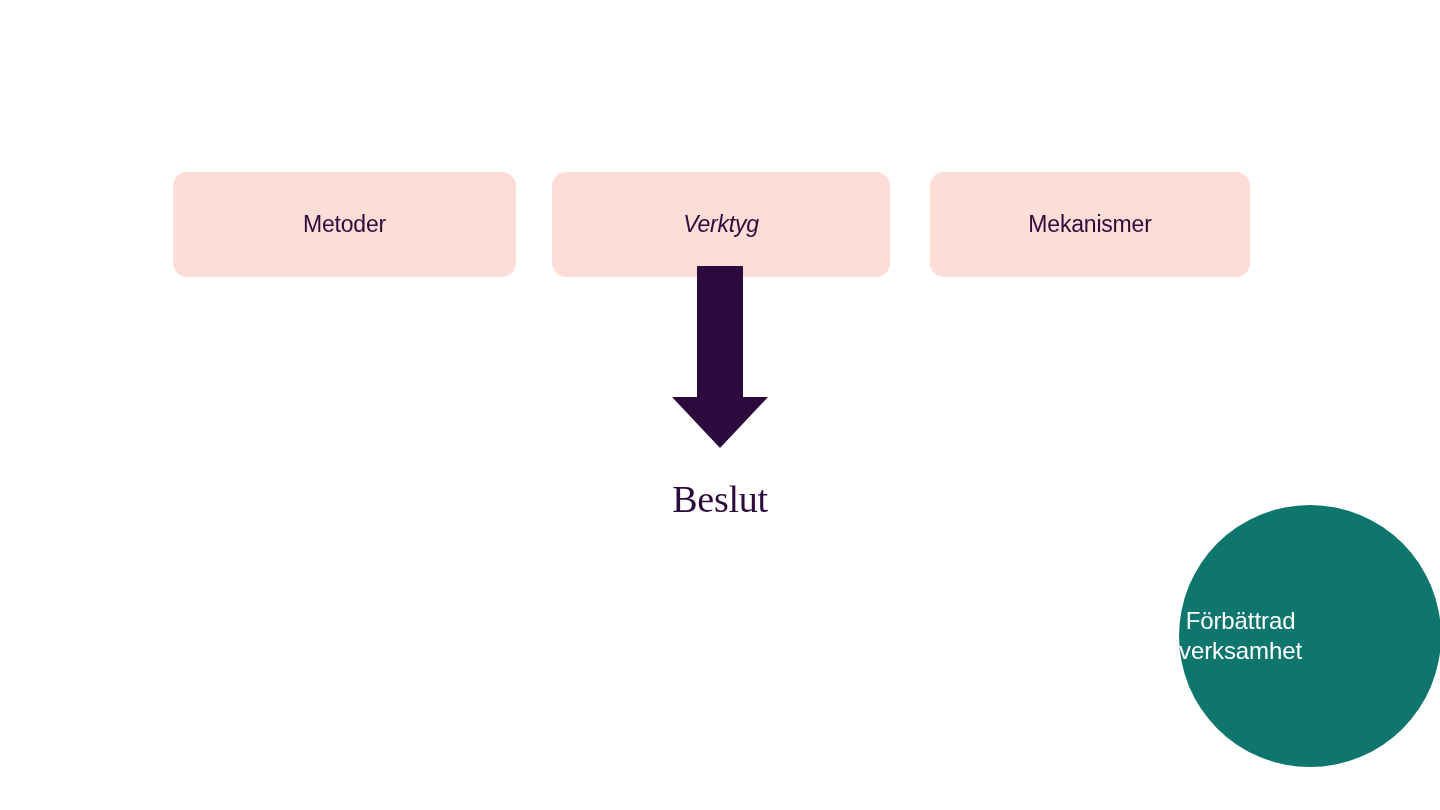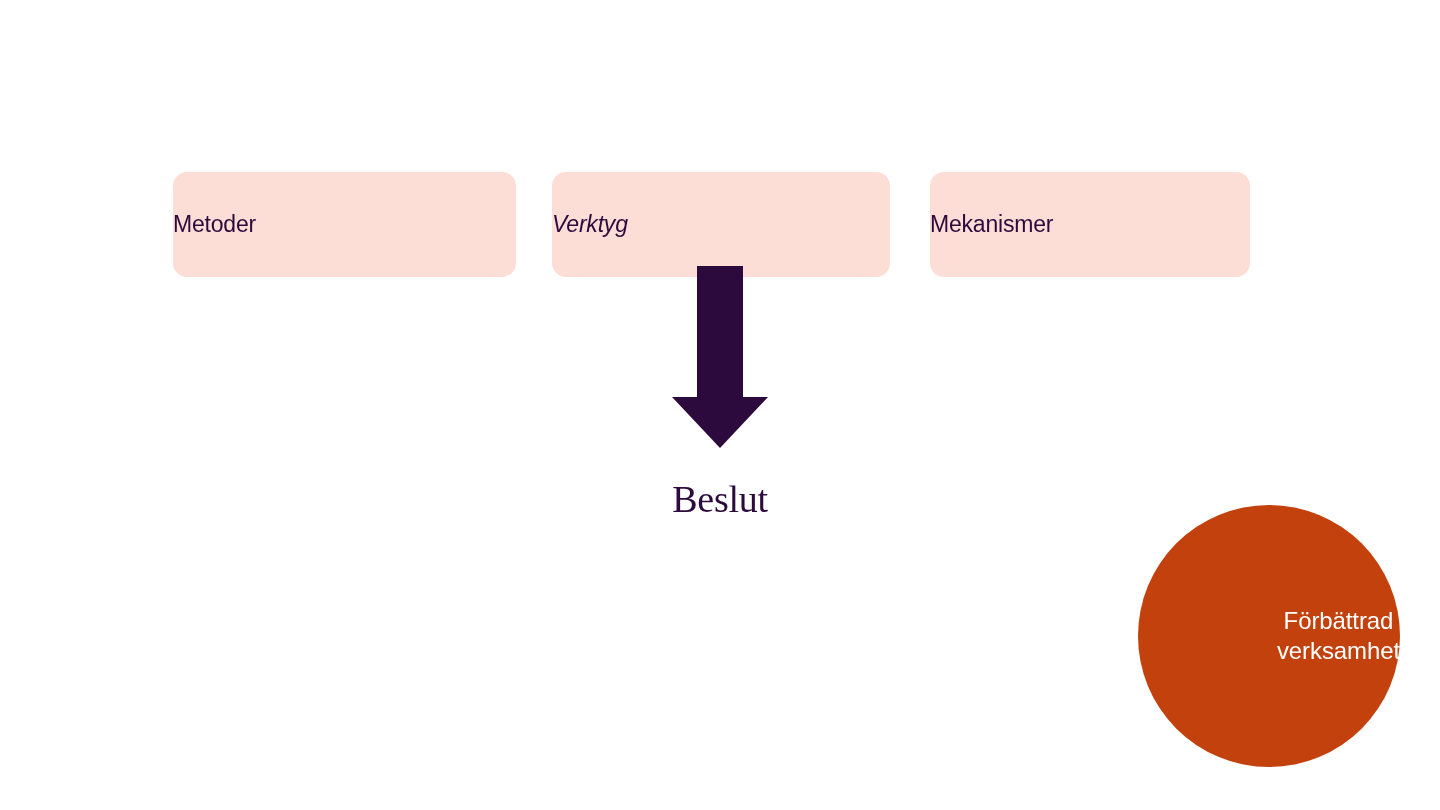--- a/index.html
+++ b/index.html
@@ -36,20 +36,21 @@
 
   
   .pill {
     position: absolute;
     top: 172px;
     height: 105px;
     background: #FCDED6;
     border-radius: 14px;
     display: flex;
     align-items: center;
+    justify-content: center;
   }
   .pill-label {
     font-size: 23px;
     font-weight: 400;
     color: #2D0A3D;
     letter-spacing: -0.2px;
     white-space: nowrap;
   }
   #pill-0 { left: 173px;  width: 343px; }
   #pill-1 { left: 552px;  width: 338px; font-style: italic; }
@@ -119,29 +120,29 @@
   #chev-1 { left: 420px; width: 225px; }
   #chev-1 .chevron-label { padding-left: 92px; }
   #chev-2 { left: 645px; width: 225px; }
   #chev-2 .chevron-label { padding-left: 104px; }
   #chev-3 { left: 870px; width: 250px; }
   #chev-3 .chevron-label { padding-left: 104px; }
 
   
   .outcome-circle {
     position: absolute;
-    left: 1138px;
+    left: 1179px;
     top: 505px;
     width: 262px;
     height: 262px;
     border-radius: 50%;
-    background: #c2410c;
+    background: #0f766e;
     display: flex;
     align-items: center;
-    justify-content: flex-end;
+    justify-content: flex-start;
     text-align: center;
   }
   .outcome-label {
     color: #ffffff;
     font-size: 24px;
     font-weight: 400;
     line-height: 1.25;
     letter-spacing: -0.1px;
   }
 </style>

